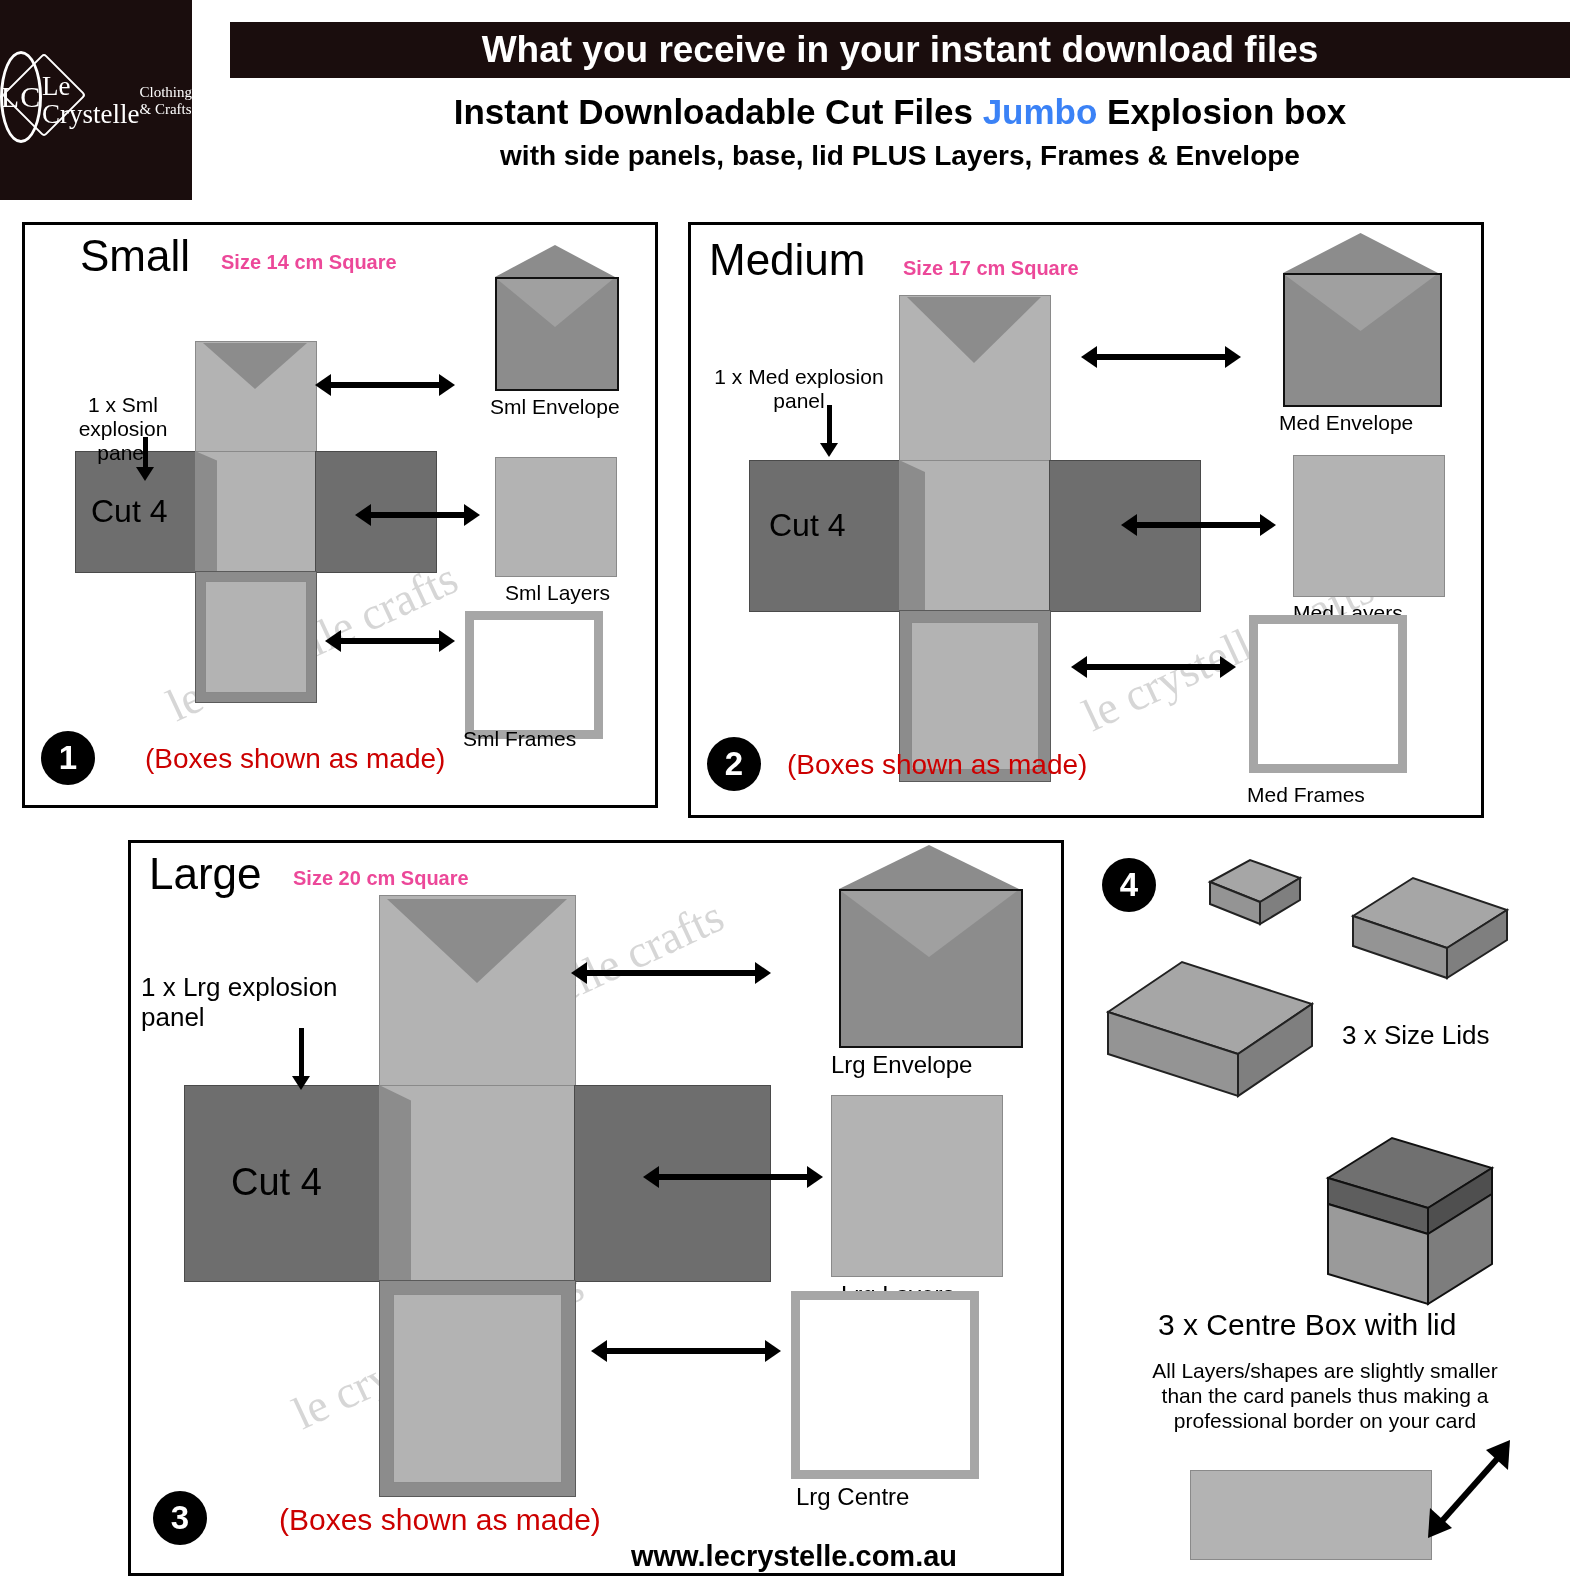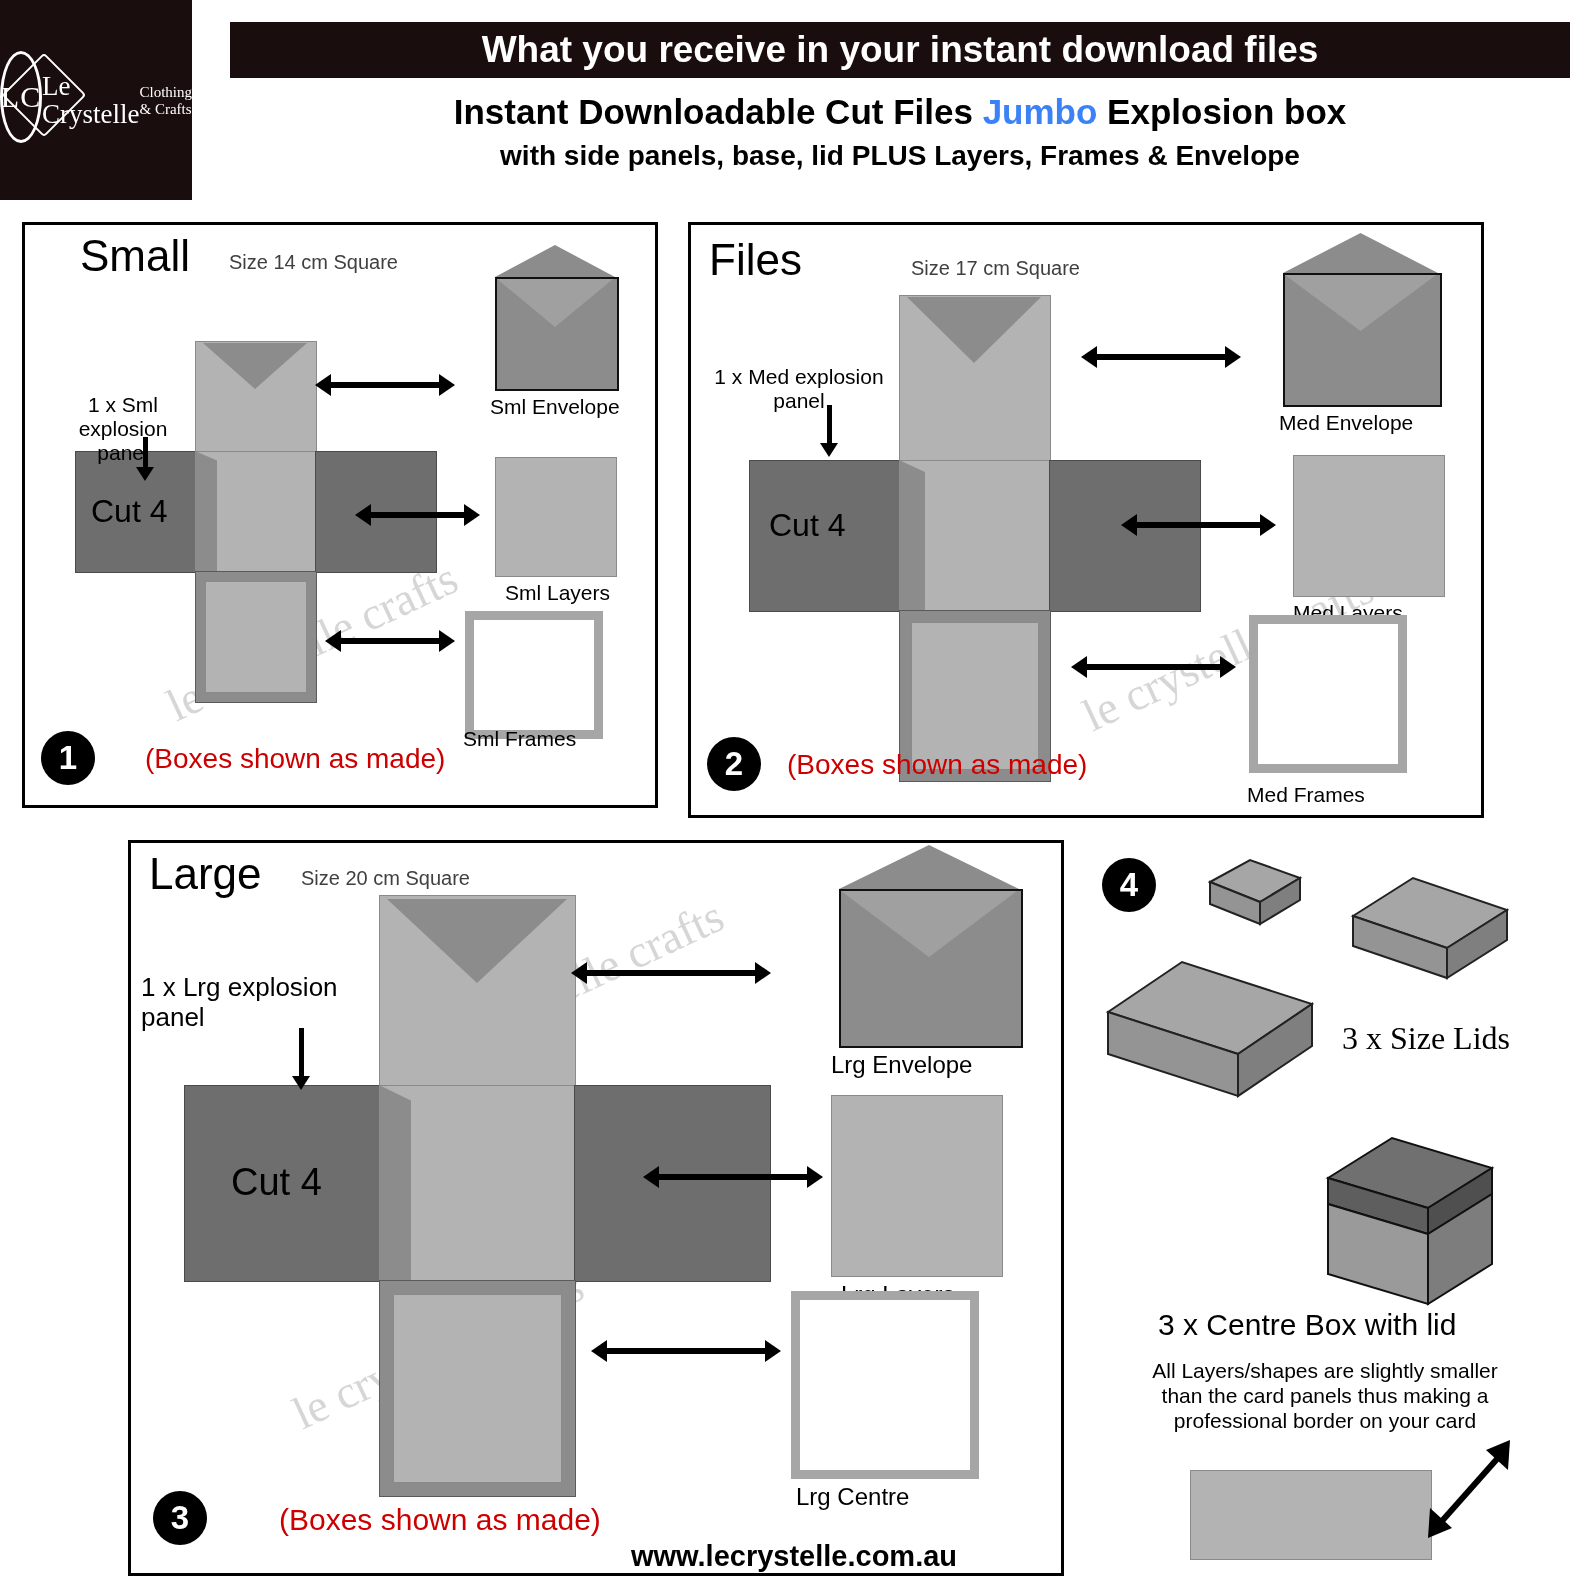--- a/index.html
+++ b/index.html
@@ -109,23 +109,22 @@
   #panel-large  { left: 128px; top: 840px;  width: 930px;  height: 730px; }
 
   .panel-title {
     position: absolute;
     font-size: 44px;
     font-weight: normal;
   }
   .panel-size {
     position: absolute;
     font-size: 20px;
-    font-weight: normal;
-    color: #404040;
-    margin-left: 8px;
+    font-weight: bold;
+    color: #ec4899;
   }
   .badge {
     position: absolute;
     width: 54px; height: 54px;
     border-radius: 50%;
     background: #000;
     color: #fff;
     font-size: 33px;
     font-weight: bold;
     display: flex; align-items: center; justify-content: center;
@@ -196,22 +195,21 @@
     font-family: "Liberation Serif", serif;
     transform: rotate(-25deg);
     white-space: nowrap;
     pointer-events: none;
   }
 
   
   #section-four { position: absolute; left: 1080px; top: 840px; width: 500px; height: 730px; }
   .lids-label {
     position: absolute;
-    font-size: 32px;
-    font-family: Liberation Serif, serif;
+    font-size: 26px;
   }
   .centre-label {
     position: absolute;
     font-size: 30px;
   }
   .small-note {
     position: absolute;
     font-size: 21px;
     text-align: center;
     line-height: 1.2;
@@ -295,21 +293,21 @@
     </div>
 
   <div class="badge" style="left:16px; top:506px;">1</div>
   <div class="made-note" style="left:120px; top:518px;">(Boxes shown as made)</div>
 </div>
 
 <div class="panel" id="panel-medium">
 
   <div class="wm" style="left:380px; top:400px;">le crystelle crafts</div>
 
-  <div class="panel-title" style="left:18px; top:10px;">Files</div>
+  <div class="panel-title" style="left:18px; top:10px;">Medium</div>
   <div class="panel-size" style="left:212px; top:32px;">Size 17 cm Square</div>
 
   <div class="sq g-light" style="left:208px; top:70px; width:150px; height:165px;"></div>
   <div class="sq" style="left:216px; top:72px; width:134px; height:66px; background:#8c8c8c; clip-path:polygon(0 0,100% 0,50% 100%);"></div>
   <div class="sq g-dark" style="left:58px; top:235px; width:150px; height:150px;"></div>
   <div class="sq g-light" style="left:208px; top:235px; width:150px; height:150px;"></div>
   <div class="sq" style="left:208px; top:235px; width:26px; height:150px; background:#8c8c8c; clip-path:polygon(0 0,100% 8%,100% 100%,0 100%);"></div>
   <div class="sq g-dark" style="left:358px; top:235px; width:150px; height:150px;"></div>
   <div class="sq g-mid" style="left:208px; top:385px; width:150px; height:170px;"></div>
   <div class="sq g-light" style="left:220px; top:397px; width:126px; height:146px;"></div>

